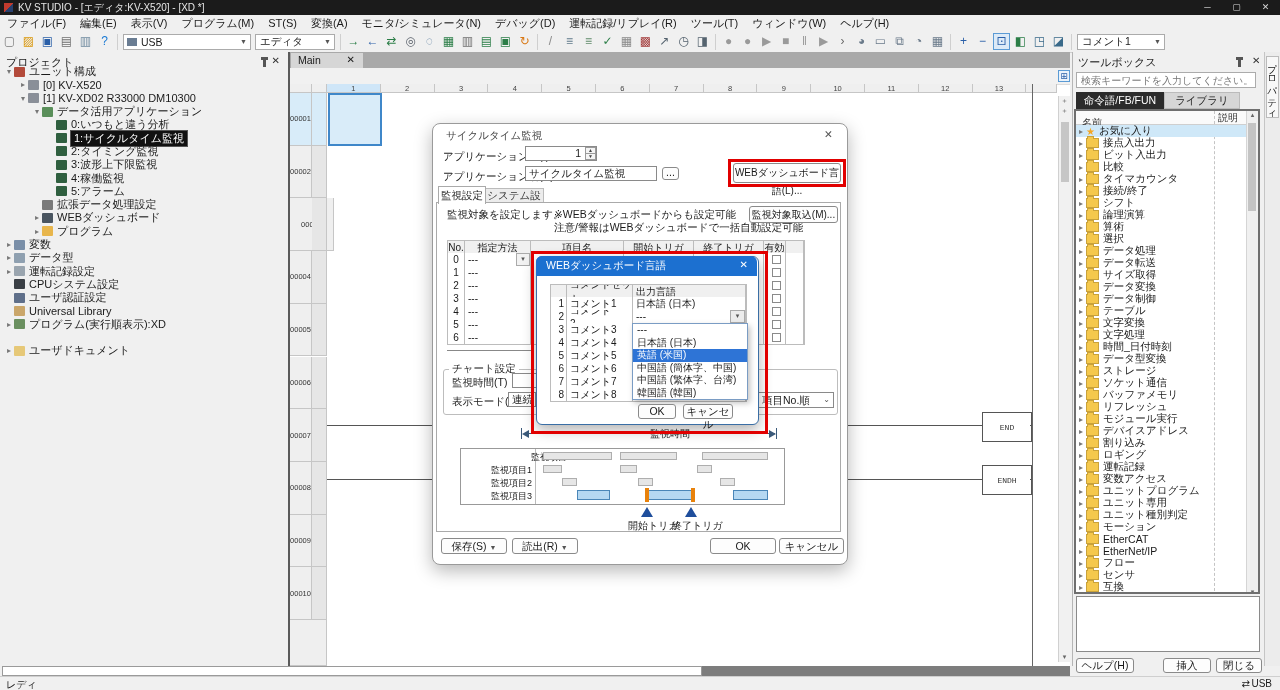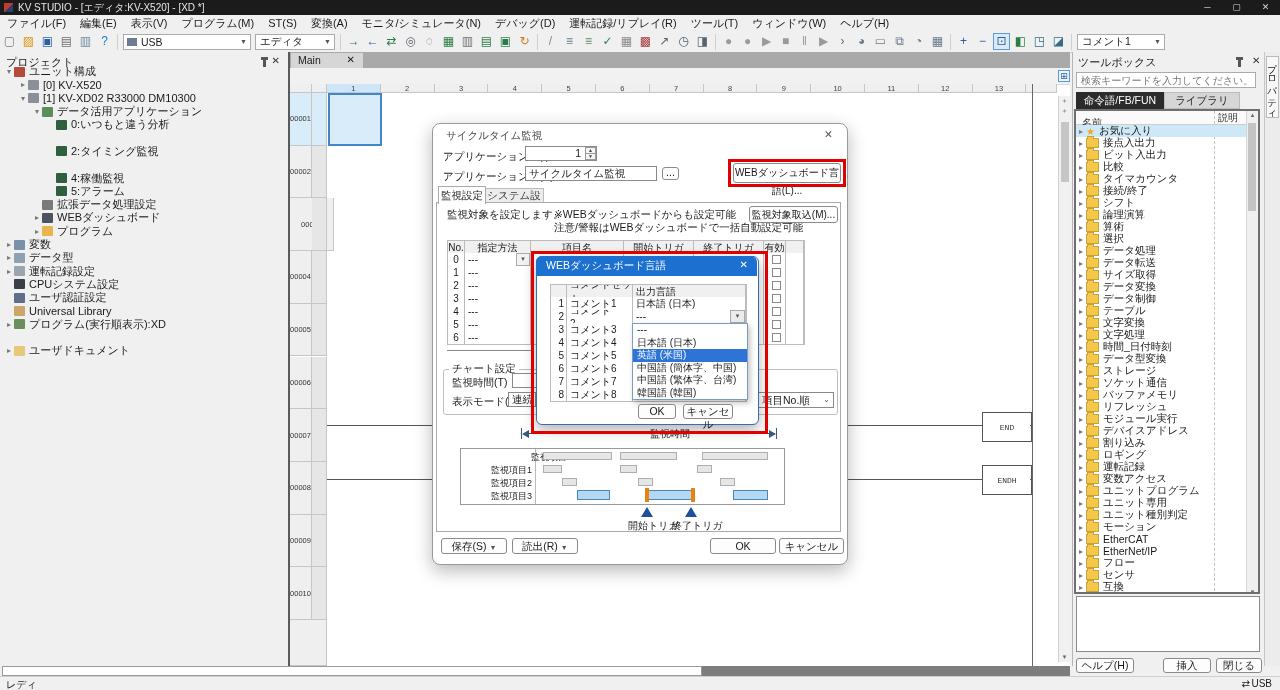--- a/index.html
+++ b/index.html
@@ -181,24 +181,34 @@
       <div class="trow" style="top: 39.9px; padding-left: 32px;">
         <div class="tarr">▾</div>
         <div class="ticon" style="background: rgb(90, 143, 90);"></div>
         <div class="tlabel">データ活用アプリケーション</div>
       </div>
       <div class="trow" style="top: 53.2px; padding-left: 46px;">
         <div class="tarr"></div>
         <div class="ticon" style="background: rgb(47, 95, 63);"></div>
         <div class="tlabel">0:いつもと違う分析</div>
       </div>
+      <div class="trow" style="top: 66.5px; padding-left: 46px;">
+        <div class="tarr"></div>
+        <div class="ticon" style="background: rgb(47, 95, 63);"></div>
+        <div class="tlabel tsel">1:サイクルタイム監視</div>
+      </div>
       <div class="trow" style="top: 79.8px; padding-left: 46px;">
         <div class="tarr"></div>
         <div class="ticon" style="background: rgb(47, 95, 63);"></div>
         <div class="tlabel">2:タイミング監視</div>
+      </div>
+      <div class="trow" style="top: 93.1px; padding-left: 46px;">
+        <div class="tarr"></div>
+        <div class="ticon" style="background: rgb(47, 95, 63);"></div>
+        <div class="tlabel">3:波形上下限監視</div>
       </div>
       <div class="trow" style="top: 106.4px; padding-left: 46px;">
         <div class="tarr"></div>
         <div class="ticon" style="background: rgb(47, 95, 63);"></div>
         <div class="tlabel">4:稼働監視</div>
       </div>
       <div class="trow" style="top: 119.7px; padding-left: 46px;">
         <div class="tarr"></div>
         <div class="ticon" style="background: rgb(47, 95, 63);"></div>
         <div class="tlabel">5:アラーム</div>

